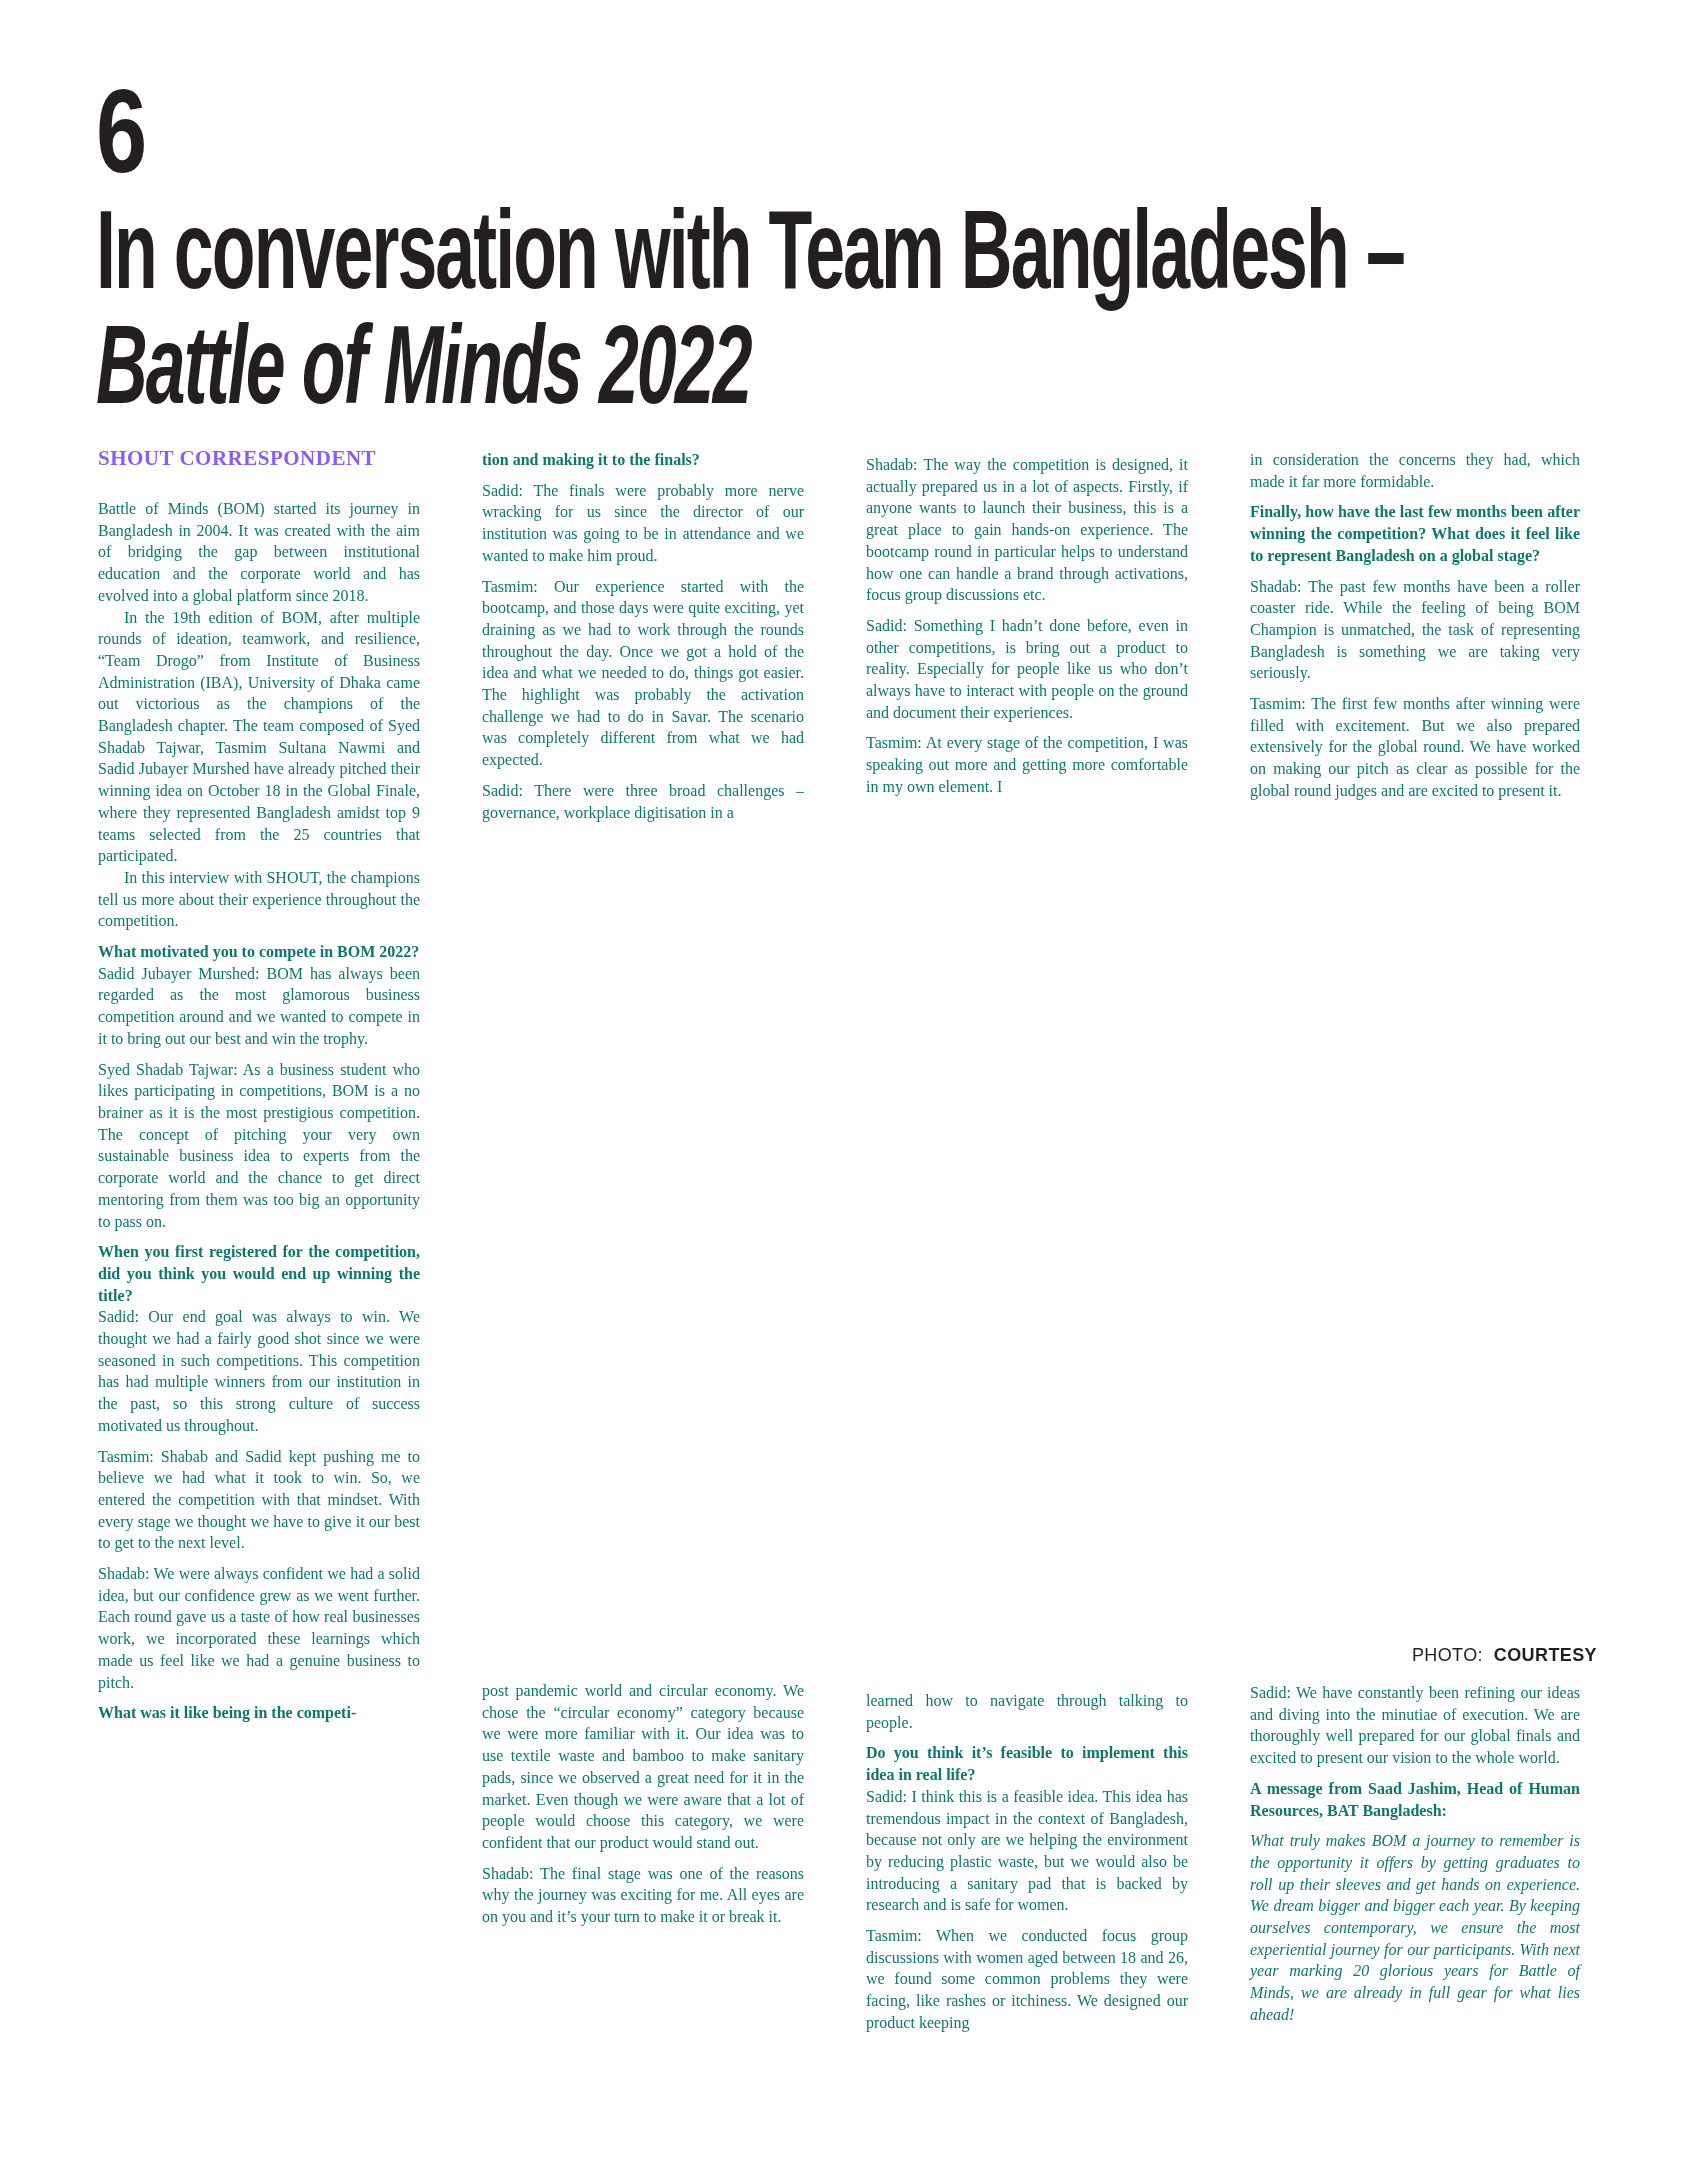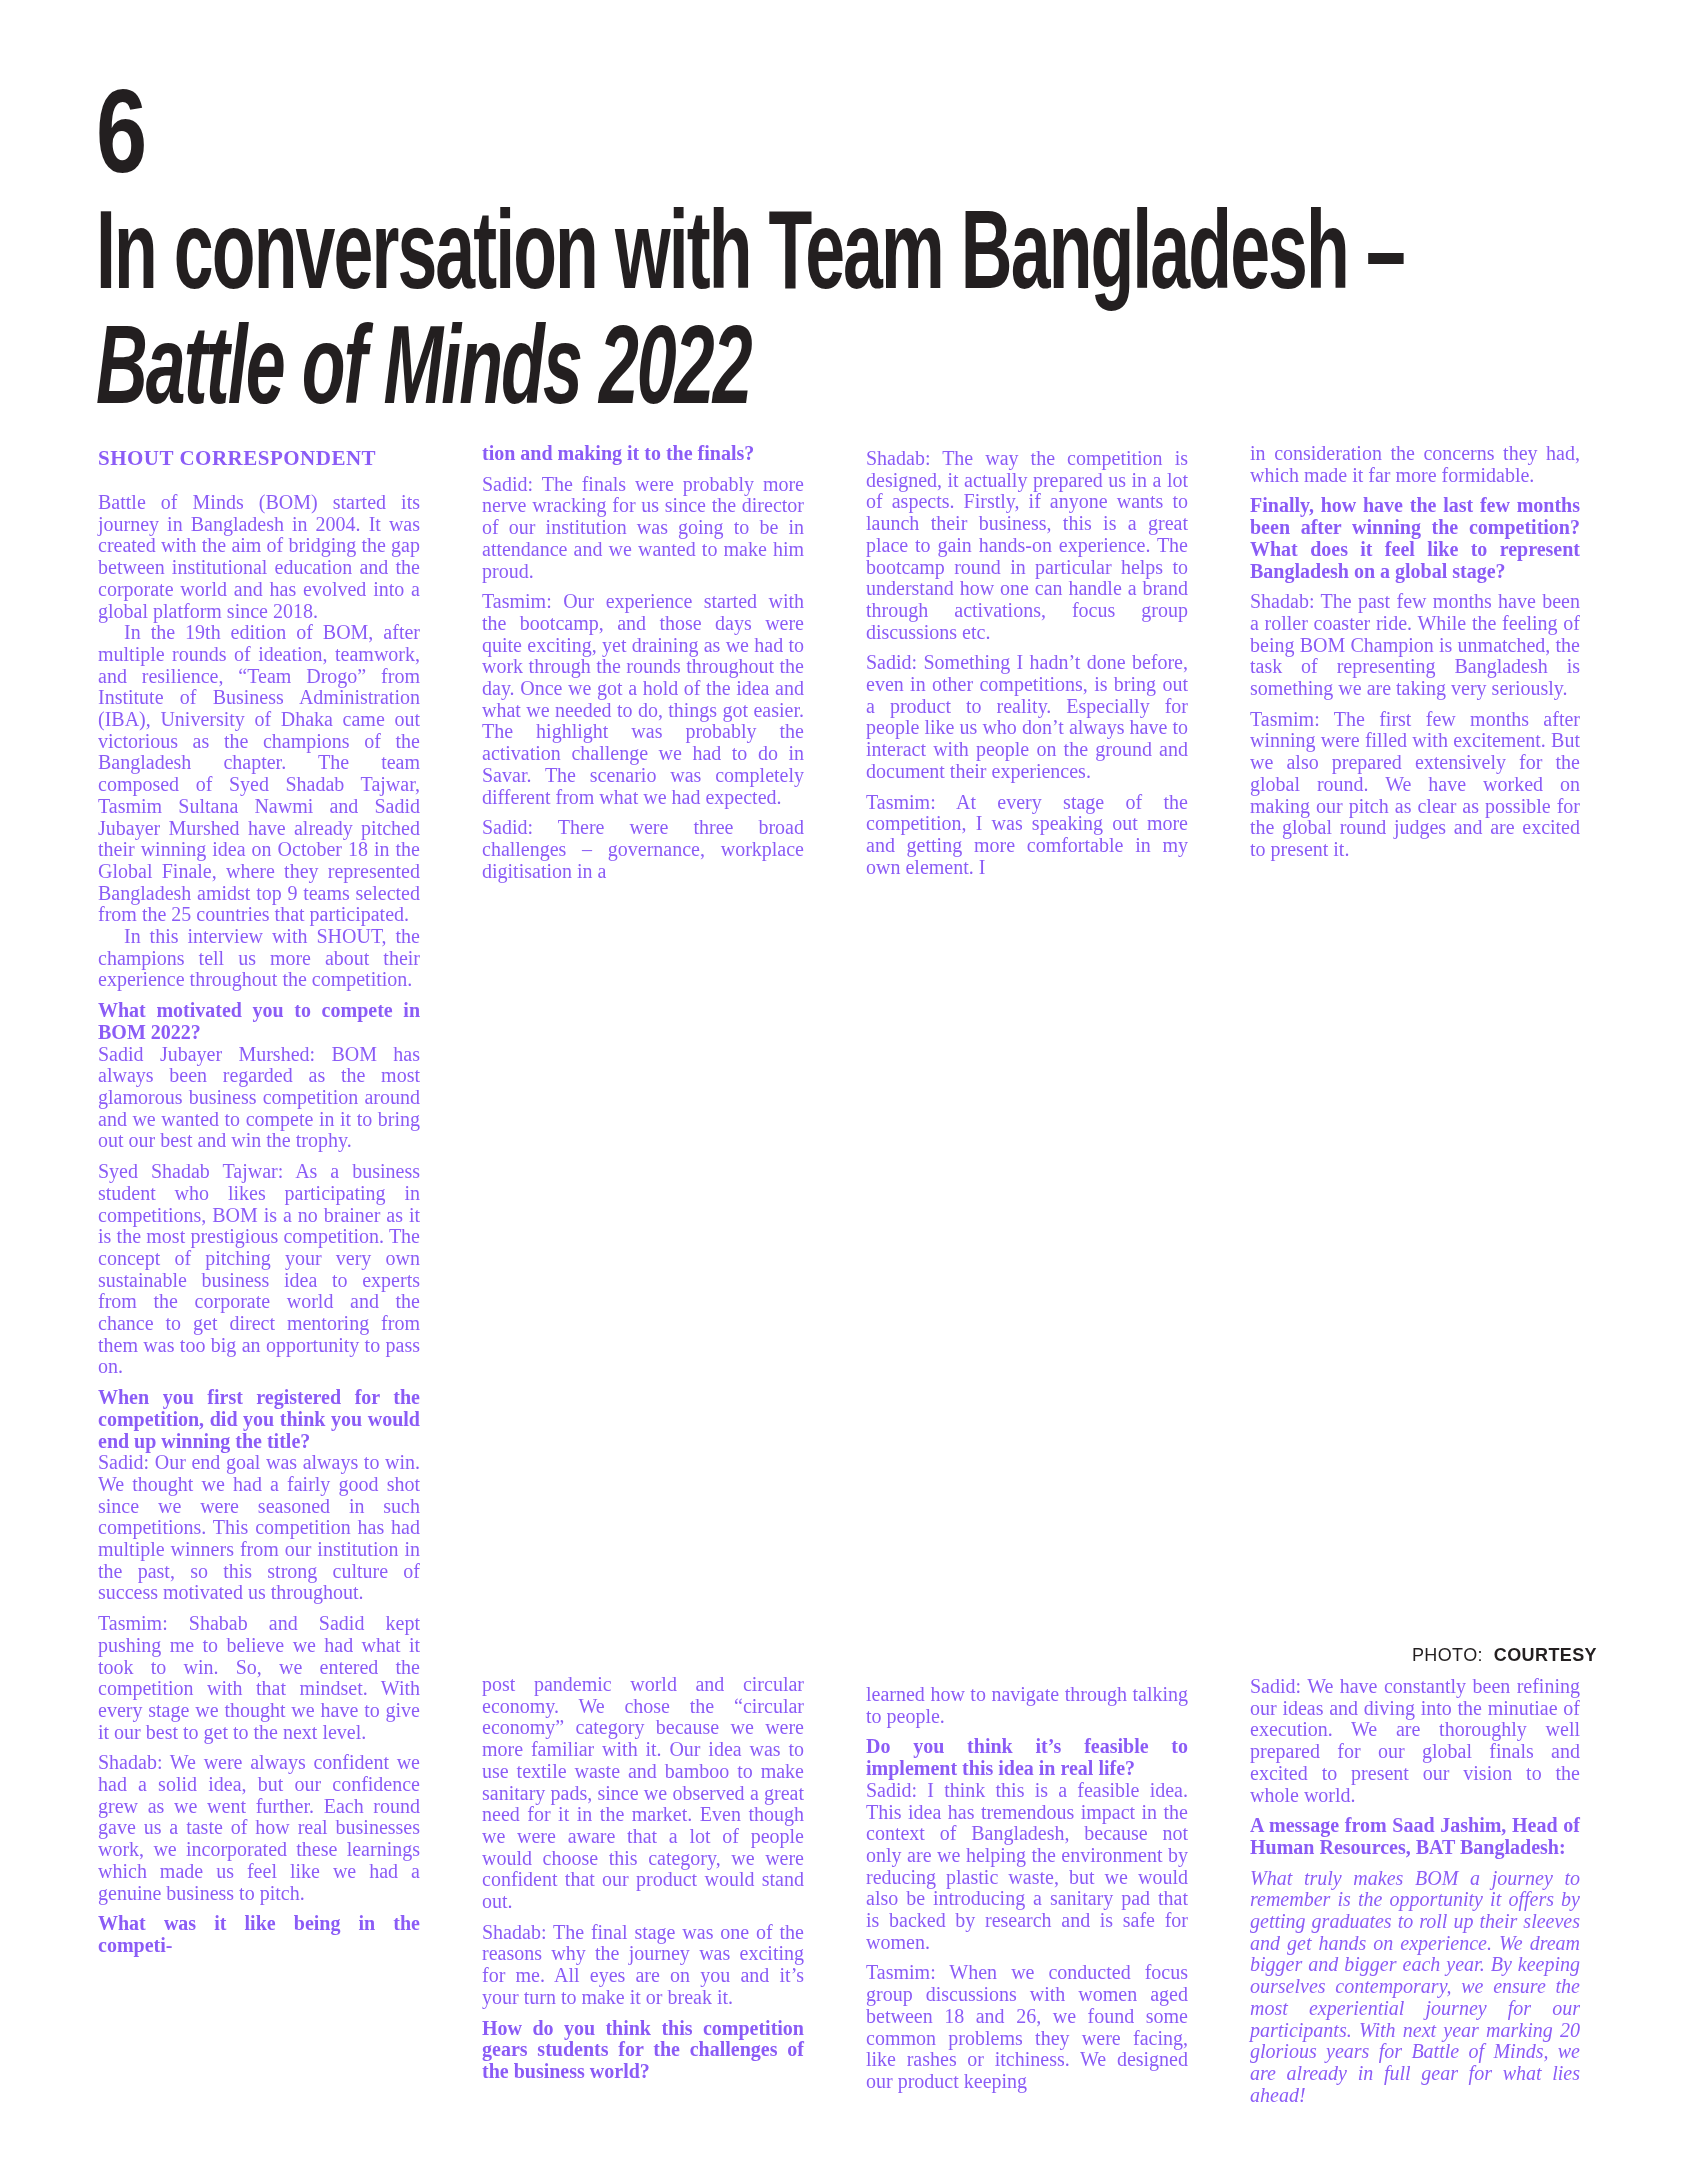--- a/index.html
+++ b/index.html
@@ -78,26 +78,27 @@
     letter-spacing: 0.4px;
     color: #231f20;
     white-space: nowrap;
   }
   .photo-caption .credit { font-weight: 700; }
 
   
   .col {
     position: absolute;
     width: 322px;
-    font-size: 20px;
+    font-size: 16px;
     line-height: 21.7px;
     text-align: justify;
     hyphens: auto;
     -webkit-hyphens: auto;
-    color: #8b5cf6;
+    color: #0f766e;
+    margin-top: 6px;
   }
   #col1        { left: 98px;   top: 492px;  }
   #col2-top    { left: 482px;  top: 443px;  }
   #col3-top    { left: 866px;  top: 448px;  }
   #col4-top    { left: 1250px; top: 443px;  width: 330px; }
   #col2-bottom { left: 482px;  top: 1674px; }
   #col3-bottom { left: 866px;  top: 1684px; }
   #col4-bottom { left: 1250px; top: 1676px; width: 330px; }
 
   .para { margin: 9px 0 0 0; }
@@ -136,21 +137,20 @@
   </div>
 <div id="col2-top" class="col">
     <p class="para question flush">tion and making it to the finals?</p>
     <p class="para"><strong class="lead">Sadid: </strong>The finals were probably more nerve wracking for us since the director of our institution was going to be in attendance and we wanted to make him proud.</p>
     <p class="para"><strong class="lead">Tasmim: </strong>Our experience started with the bootcamp, and those days were quite exciting, yet draining as we had to work through the rounds throughout the day. Once we got a hold of the idea and what we needed to do, things got easier. The highlight was probably the activation challenge we had to do in Savar. The scenario was completely different from what we had expected.</p>
     <p class="para"><strong class="lead">Sadid: </strong>There were three broad challenges – governance, workplace digitisation in a</p>
   </div>
 <div id="col2-bottom" class="col">
     <p class="para flush">post pandemic world and circular economy. We chose the “circular economy” category because we were more familiar with it. Our idea was to use textile waste and bamboo to make sanitary pads, since we observed a great need for it in the market. Even though we were aware that a lot of people would choose this category, we were confident that our product would stand out.</p>
     <p class="para"><strong class="lead">Shadab: </strong>The final stage was one of the reasons why the journey was exciting for me. All eyes are on you and it’s your turn to make it or break it.</p>
-    <p class="para question">How do you think this competition gears students for the challenges of the business world?</p>
   </div>
 <div id="col3-top" class="col">
     <p class="para flush"><strong class="lead">Shadab: </strong>The way the competition is designed, it actually prepared us in a lot of aspects. Firstly, if anyone wants to launch their business, this is a great place to gain hands-on experience. The bootcamp round in particular helps to understand how one can handle a brand through activations, focus group discussions etc.</p>
     <p class="para"><strong class="lead">Sadid: </strong>Something I hadn’t done before, even in other competitions, is bring out a product to reality. Especially for people like us who don’t always have to interact with people on the ground and document their experiences.</p>
     <p class="para"><strong class="lead">Tasmim: </strong>At every stage of the competition, I was speaking out more and getting more comfortable in my own element. I</p>
   </div>
 <div id="col3-bottom" class="col">
     <p class="para flush">learned how to navigate through talking to people.</p>
     <p class="para question">Do you think it’s feasible to implement this idea in real life?</p>
     <p class="para flush"><strong class="lead">Sadid: </strong>I think this is a feasible idea. This idea has tremendous impact in the context of Bangladesh, because not only are we helping the environment by reducing plastic waste, but we would also be introducing a sanitary pad that is backed by research and is safe for women.</p>

